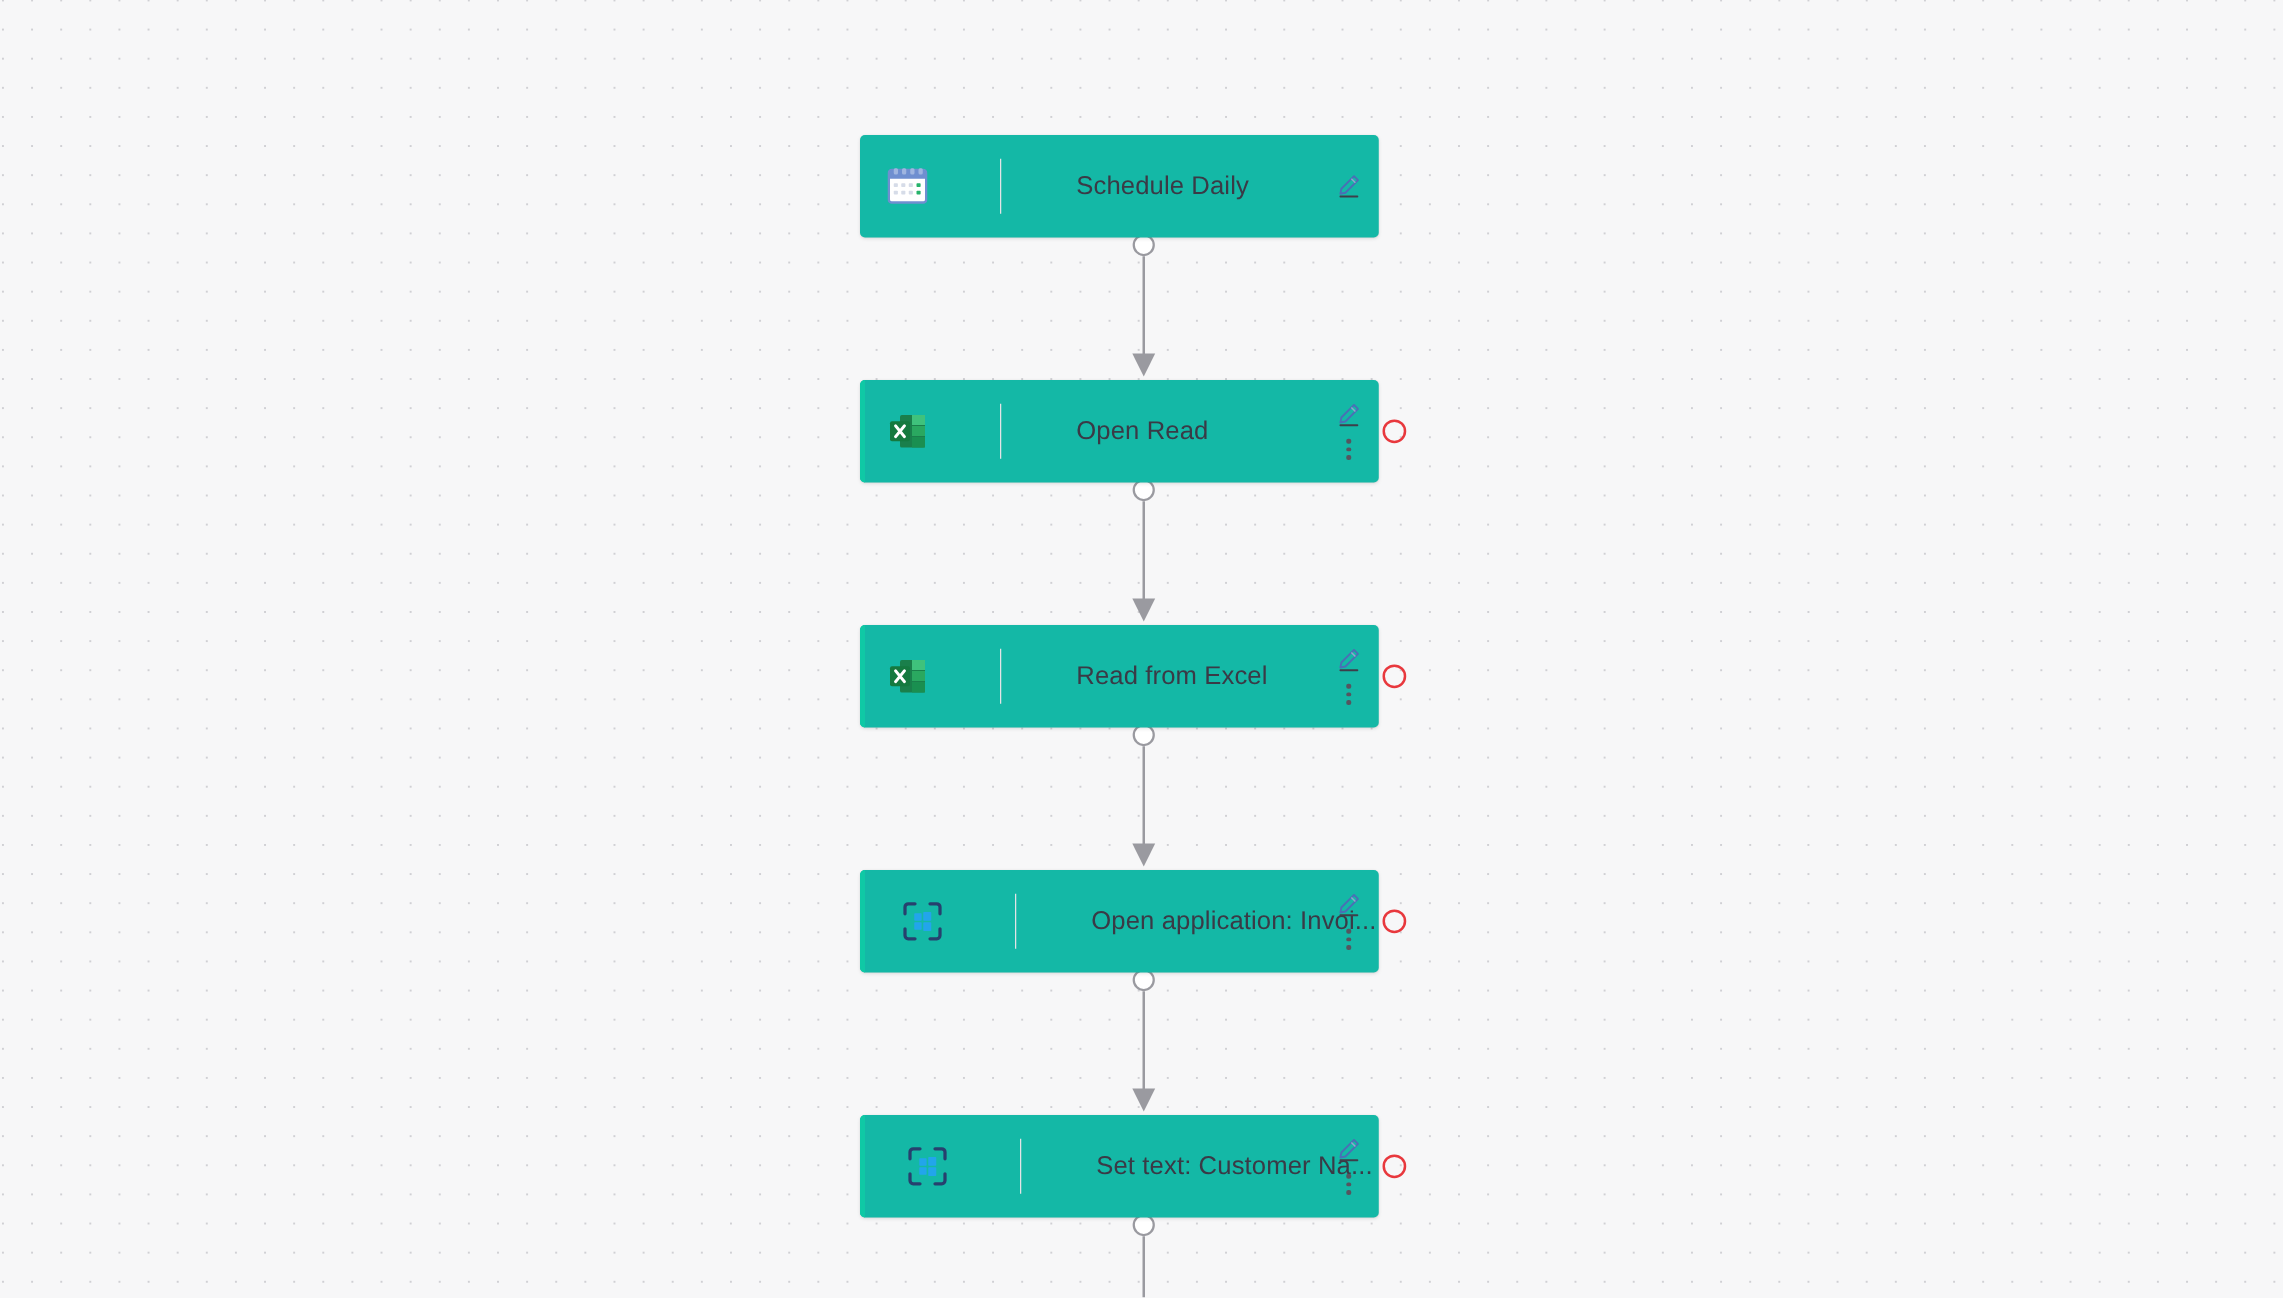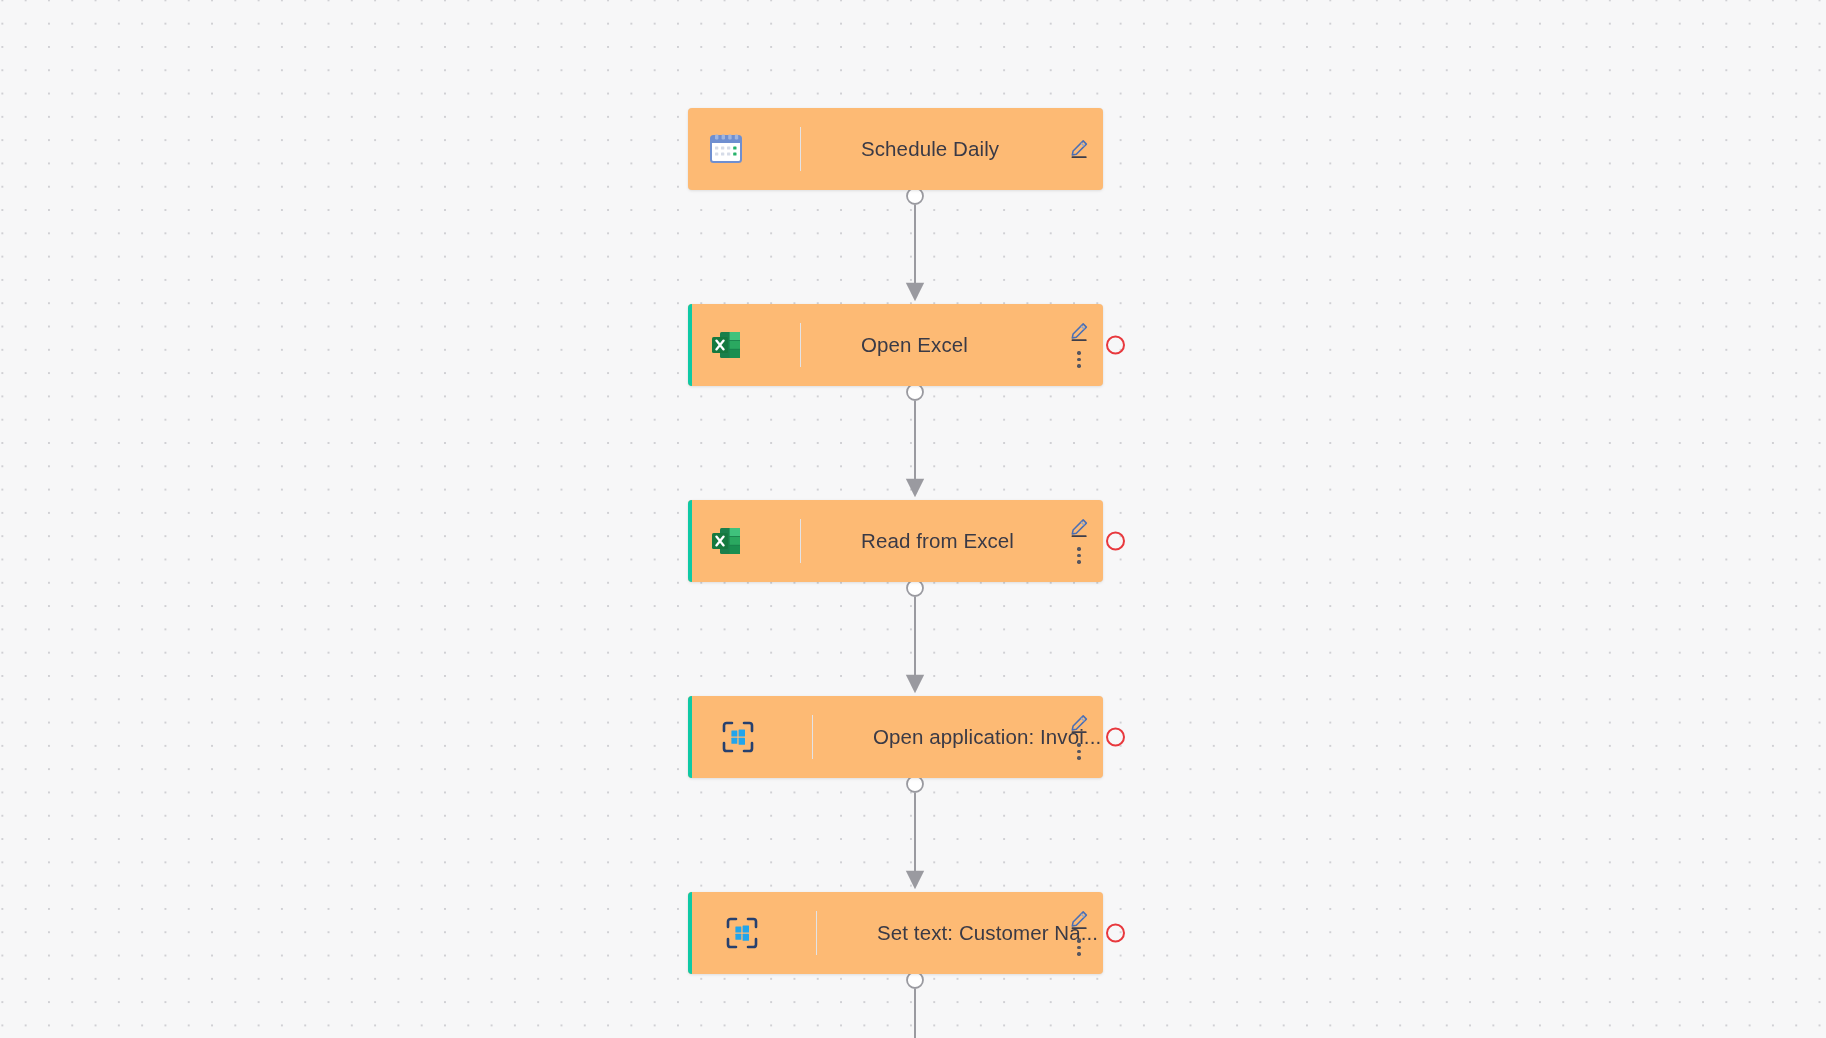--- a/index.html
+++ b/index.html
@@ -14,21 +14,21 @@
   }
   .canvas{position:absolute;inset:0;}
 
   
   .conn{position:absolute;left:0;top:0;width:1826px;height:1038px;pointer-events:none;}
 
   
   .node{
     position:absolute;
     width:415px;height:82px;
-    background:#fdba74;
+    background:#14b8a6;
     border-radius:4px;
     box-shadow:0 1px 3px rgba(0,0,0,.10), 0 0 1px rgba(0,0,0,.06);
     display:flex;align-items:center;
     box-sizing:border-box;
     overflow:visible;
     gap:36px;
   }
   .accent{
     position:absolute;left:0;top:0;bottom:0;width:4px;
     background:#0fc9a5;border-radius:4px 0 0 4px;
@@ -142,21 +142,21 @@
       <svg width="32" height="32" viewBox="0 0 32 32">
         <rect x="10" y="3" width="20" height="26" rx="1.5" fill="#1a7f4b"></rect>
         <rect x="19.6" y="3" width="10.4" height="8" fill="#3fc27c"></rect>
         <rect x="19.6" y="11.8" width="10.4" height="8" fill="#2aa860"></rect>
         <rect x="19.6" y="20.6" width="10.4" height="8.4" fill="#1a8f50"></rect>
         <rect x="2" y="8" width="16" height="16" rx="1.6" fill="#15793f"></rect>
         <path d="M6.4 11.6 L13.6 20.4 M13.6 11.6 L6.4 20.4" stroke="#ffffff" stroke-width="2.3" stroke-linecap="round"></path>
       </svg>
     </div>
     <div class="divider"></div>
-    <div class="title">Open Excel</div>
+    <div class="title">Open Read</div>
     <div class="ctrls">
       <svg class="pencil" viewBox="0 0 20 20">
         <path d="M14.2 1.9 L17.4 5.1 L7.3 15.2 L3.3 16.0 L4.1 12.0 Z" fill="none" stroke="#4a6fb5" stroke-width="1.5" stroke-linejoin="round"></path>
         <path d="M12.1 4.0 L15.3 7.2" stroke="#8fa6cc" stroke-width="1.3"></path>
         <rect x="2.6" y="17.3" width="15" height="1.7" rx="0.6" fill="#3e3e4a"></rect>
       </svg>
       <div class="kebab">
         <i></i>
           <i></i>
           <i></i>

